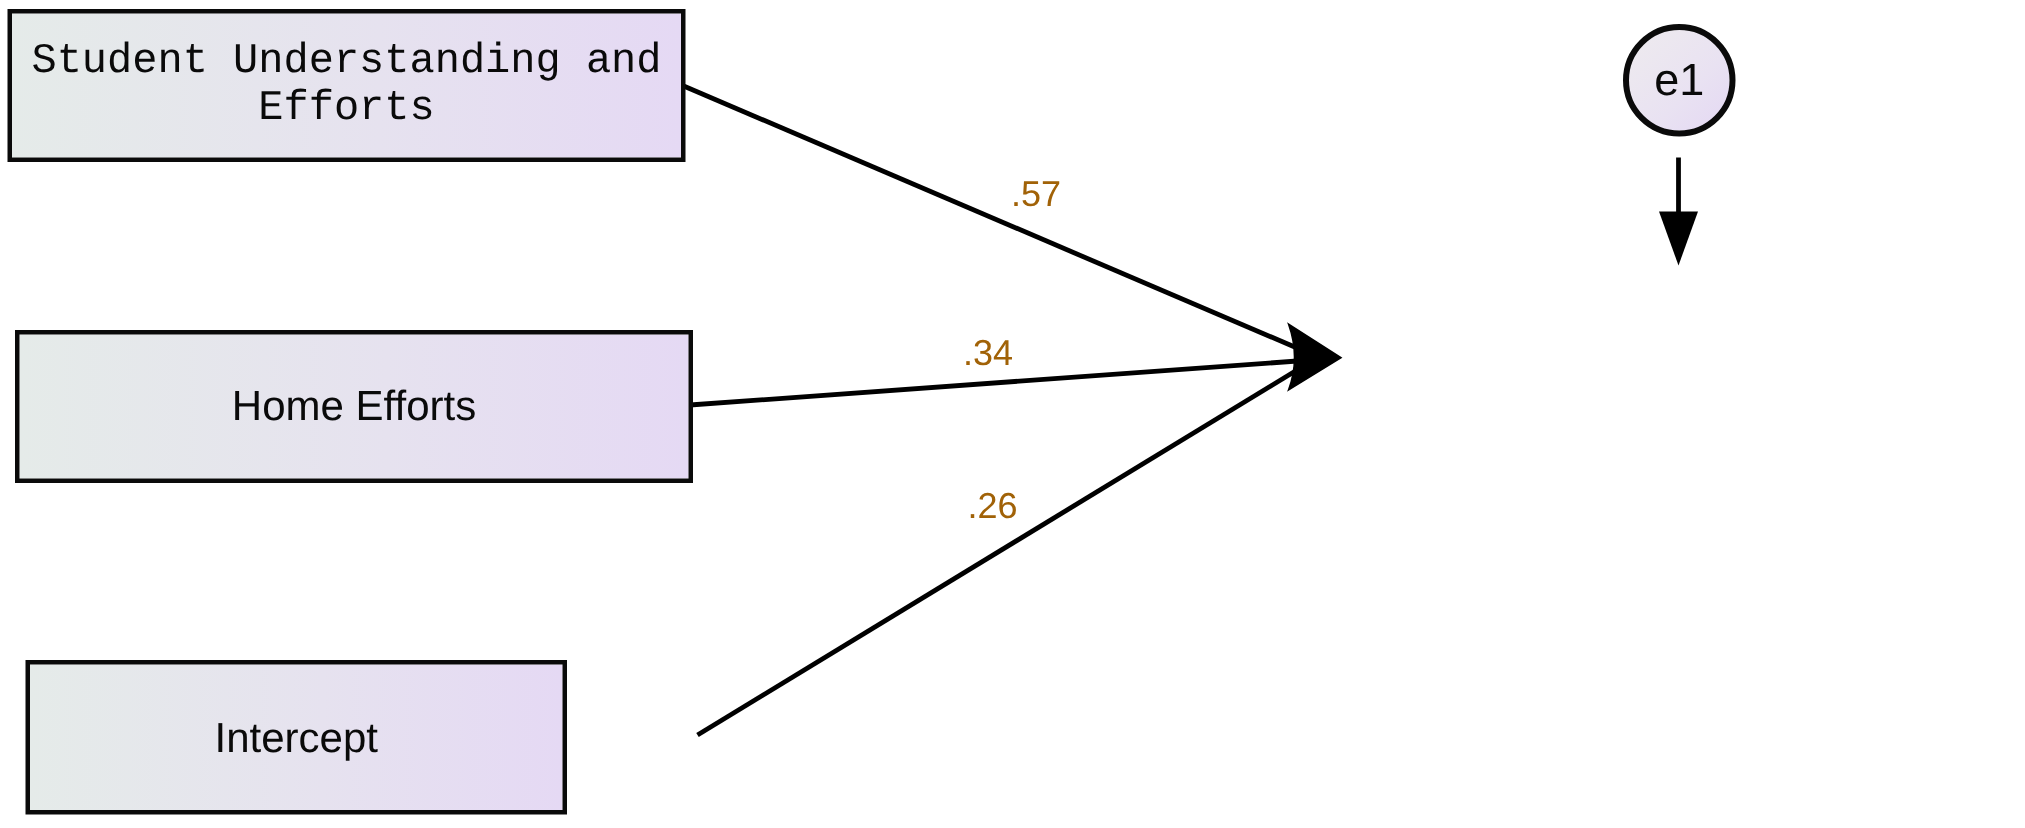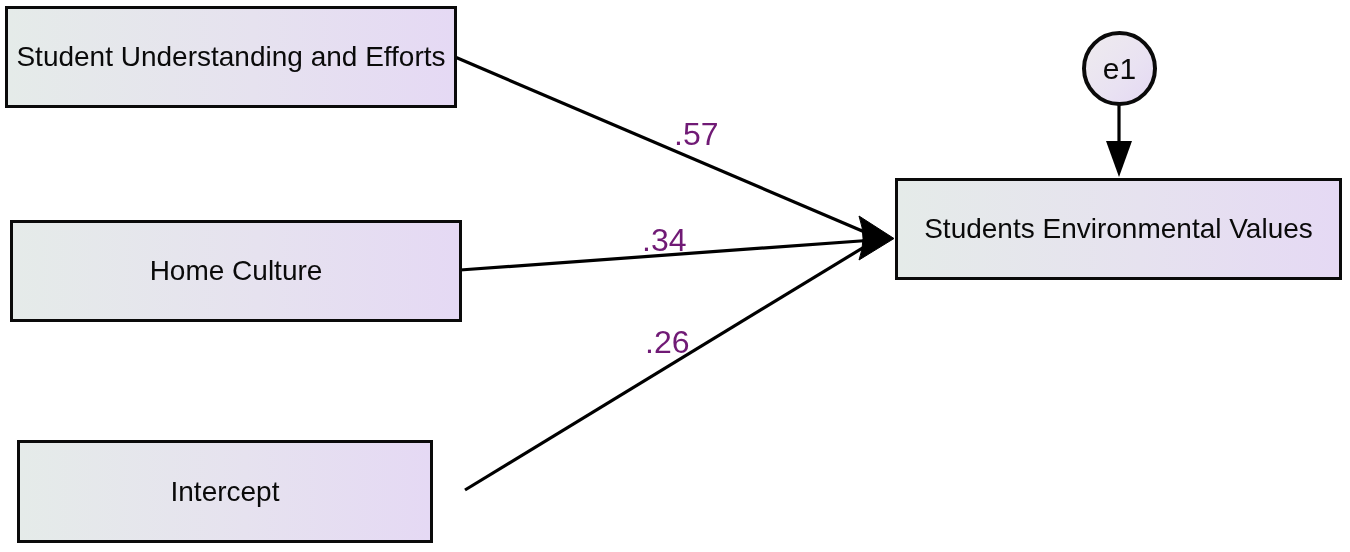--- a/index.html
+++ b/index.html
@@ -28,44 +28,44 @@
     border: 3px solid #0a0a0a;
     background: linear-gradient(to right, #e5ebe9 0%, #e6e2ef 55%, #e5d9f4 100%);
     display: flex;
     align-items: center;
     justify-content: center;
     text-align: center;
     font-size: 28px;
     color: #0a0a0a;
     letter-spacing: 0px;
   }
-  #box-predictor1 { left: 5px;   top: 6px;   width: 452px; height: 102px; }
+  #box-predictor1 { left: 5px;   top: 6px;   width: 452px; height: 102px; font-family: Liberation Mono, monospace; }
   #box-predictor2 { left: 10px;  top: 220px; width: 452px; height: 102px; }
-  #box-predictor3 { left: 17px;  top: 440px; width: 416px; height: 103px; }
+  #box-predictor3 { left: 17px;  top: 440px; width: 361px; height: 103px; }
   #box-outcome    { left: 895px; top: 178px; width: 447px; height: 102px; }
   .error-circle {
     position: absolute;
     left: 1082px;
-    top: 31px;
+    top: 16px;
     width: 75px;
     height: 75px;
     box-sizing: border-box;
     border: 4px solid #0a0a0a;
     border-radius: 50%;
     background: linear-gradient(135deg, #eeebee 0%, #e9e2f2 60%, #e4d8f3 100%);
     display: flex;
     align-items: center;
     justify-content: center;
     font-size: 30px;
     color: #0a0a0a;
   }
   .coef-label {
     position: absolute;
-    font-size: 32px;
-    color: #701a75;
+    font-size: 24px;
+    color: #a16207;
     white-space: nowrap;
   }
   #coef-1 { left: 674px; top: 116px; }
   #coef-2 { left: 642px; top: 222px; text-align: center; }
   #coef-3 { left: 645px; top: 324px; }
 </style>
 </head>
 <body>
 
 <div id="canvas">
@@ -80,30 +80,27 @@
 
     <line x1="1119" y1="105" x2="1119" y2="150" stroke="#000000" stroke-width="3.2"></line>
     <polygon points="1119,177 1106,141 1132,141" fill="#000000"></polygon>
   </svg>
 
   <div class="node-box" id="box-predictor1">
     <span>Student Understanding and Efforts</span>
   </div>
 
   <div class="node-box" id="box-predictor2">
-    <span>Home Culture</span>
+    <span>Home Efforts</span>
   </div>
 
   <div class="node-box" id="box-predictor3">
     <span>Intercept</span>
   </div>
 
-  <div class="node-box" id="box-outcome">
-    <span>Students Environmental Values</span>
-  </div>
 
   <div class="error-circle">
     <span>e1</span>
   </div>
 
   <span class="coef-label" id="coef-1">.57</span>
   <span class="coef-label" id="coef-2">.34</span>
   <span class="coef-label" id="coef-3">.26</span>
 
 </div>

